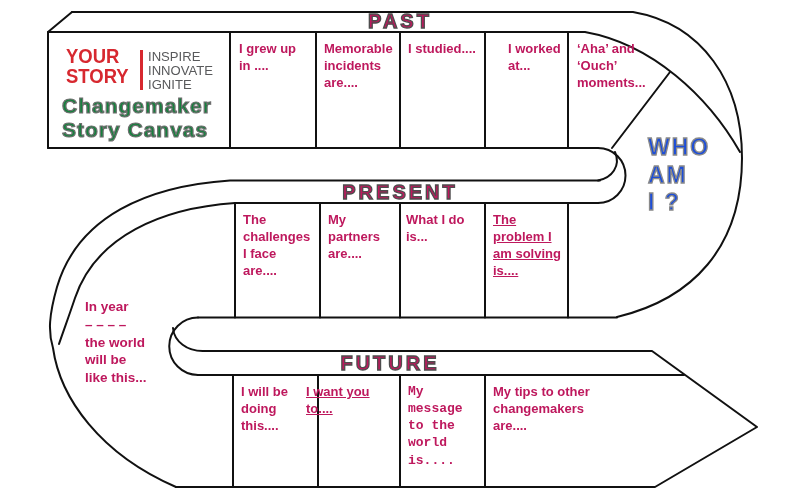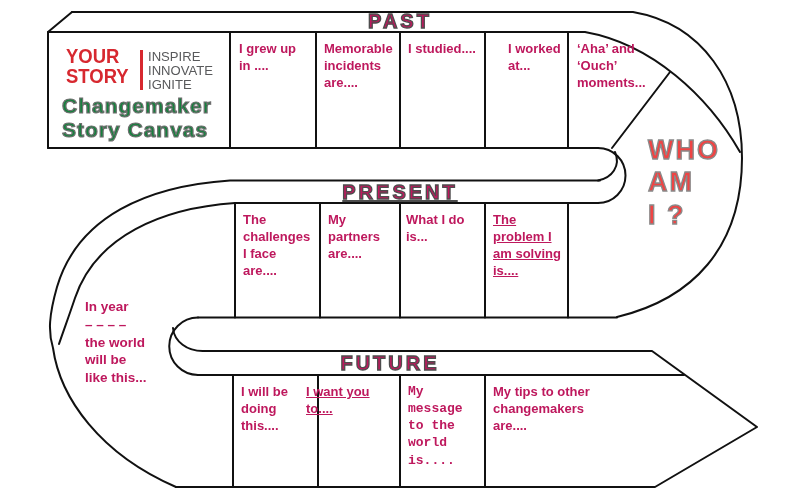--- a/index.html
+++ b/index.html
@@ -8,22 +8,22 @@
     font-family:"Liberation Sans",sans-serif;overflow:hidden;
   }
   #lines{position:absolute;left:0;top:0;}
   .txt{position:absolute;color:#be185d;font-size:13px;font-weight:700;line-height:1.32;}
   .pre{white-space:pre-line;}
   .rowlabel{
     position:absolute;text-align:center;font-size:20px;font-weight:800;
     letter-spacing:3px;color:#be185d;-webkit-text-stroke:1.3px #4d4d4d;
   }
   .outline-big{
-    position:absolute;font-size:27px;font-weight:800;letter-spacing:2px;
-    color:#ef4444;-webkit-text-stroke:1.3px #8a8a8a;line-height:1.2;white-space:pre-line;
+    position:absolute;font-size:23px;font-weight:800;letter-spacing:2px;
+    color:#1d4ed8;-webkit-text-stroke:1.3px #8a8a8a;line-height:1.2;white-space:pre-line;
   }
   .brand{
     position:absolute;left:66px;top:46px;font-size:21px;font-weight:800;
     line-height:0.93;letter-spacing:0px;transform:scaleX(.88);transform-origin:left top;
     white-space:pre-line;
   }
   .brandbar{position:absolute;left:140px;top:50px;width:3px;height:40px;}
   .tagline{
     position:absolute;left:148px;top:50px;font-size:13.5px;font-weight:400;
     color:#58595b;line-height:1.04;letter-spacing:0px;white-space:pre-line;transform:scaleX(.97);transform-origin:left top;
@@ -78,21 +78,21 @@
   <div class="brand" style="color: rgb(215, 40, 47);">YOUR
 STORY</div>
   <div class="brandbar" style="background: rgb(215, 40, 47);"></div>
   <div class="tagline" style="color: rgb(88, 89, 91);">INSPIRE
 INNOVATE
 IGNITE</div>
   <div class="logotitle">Changemaker
 Story Canvas</div>
 
   <div class="rowlabel" style="left:330px;top:10px;width:140px;">PAST</div>
-  <div class="rowlabel" style="left:330px;top:181px;width:140px;text-decoration:underline;">PRESENT</div>
+  <div class="rowlabel" style="left:330px;top:181px;width:140px;">PRESENT</div>
   <div class="rowlabel" style="left:320px;top:352px;width:140px;">FUTURE</div>
 
   <div class="outline-big" style="left:648px;top:134px;width:80px;">WHO
 AM
 I ?</div>
   <div class="txt pre" style="left:85px;top:298px;width:78px;font-size:13.5px;">In year
 – – – –
 the world
 will be
 like this...</div>

